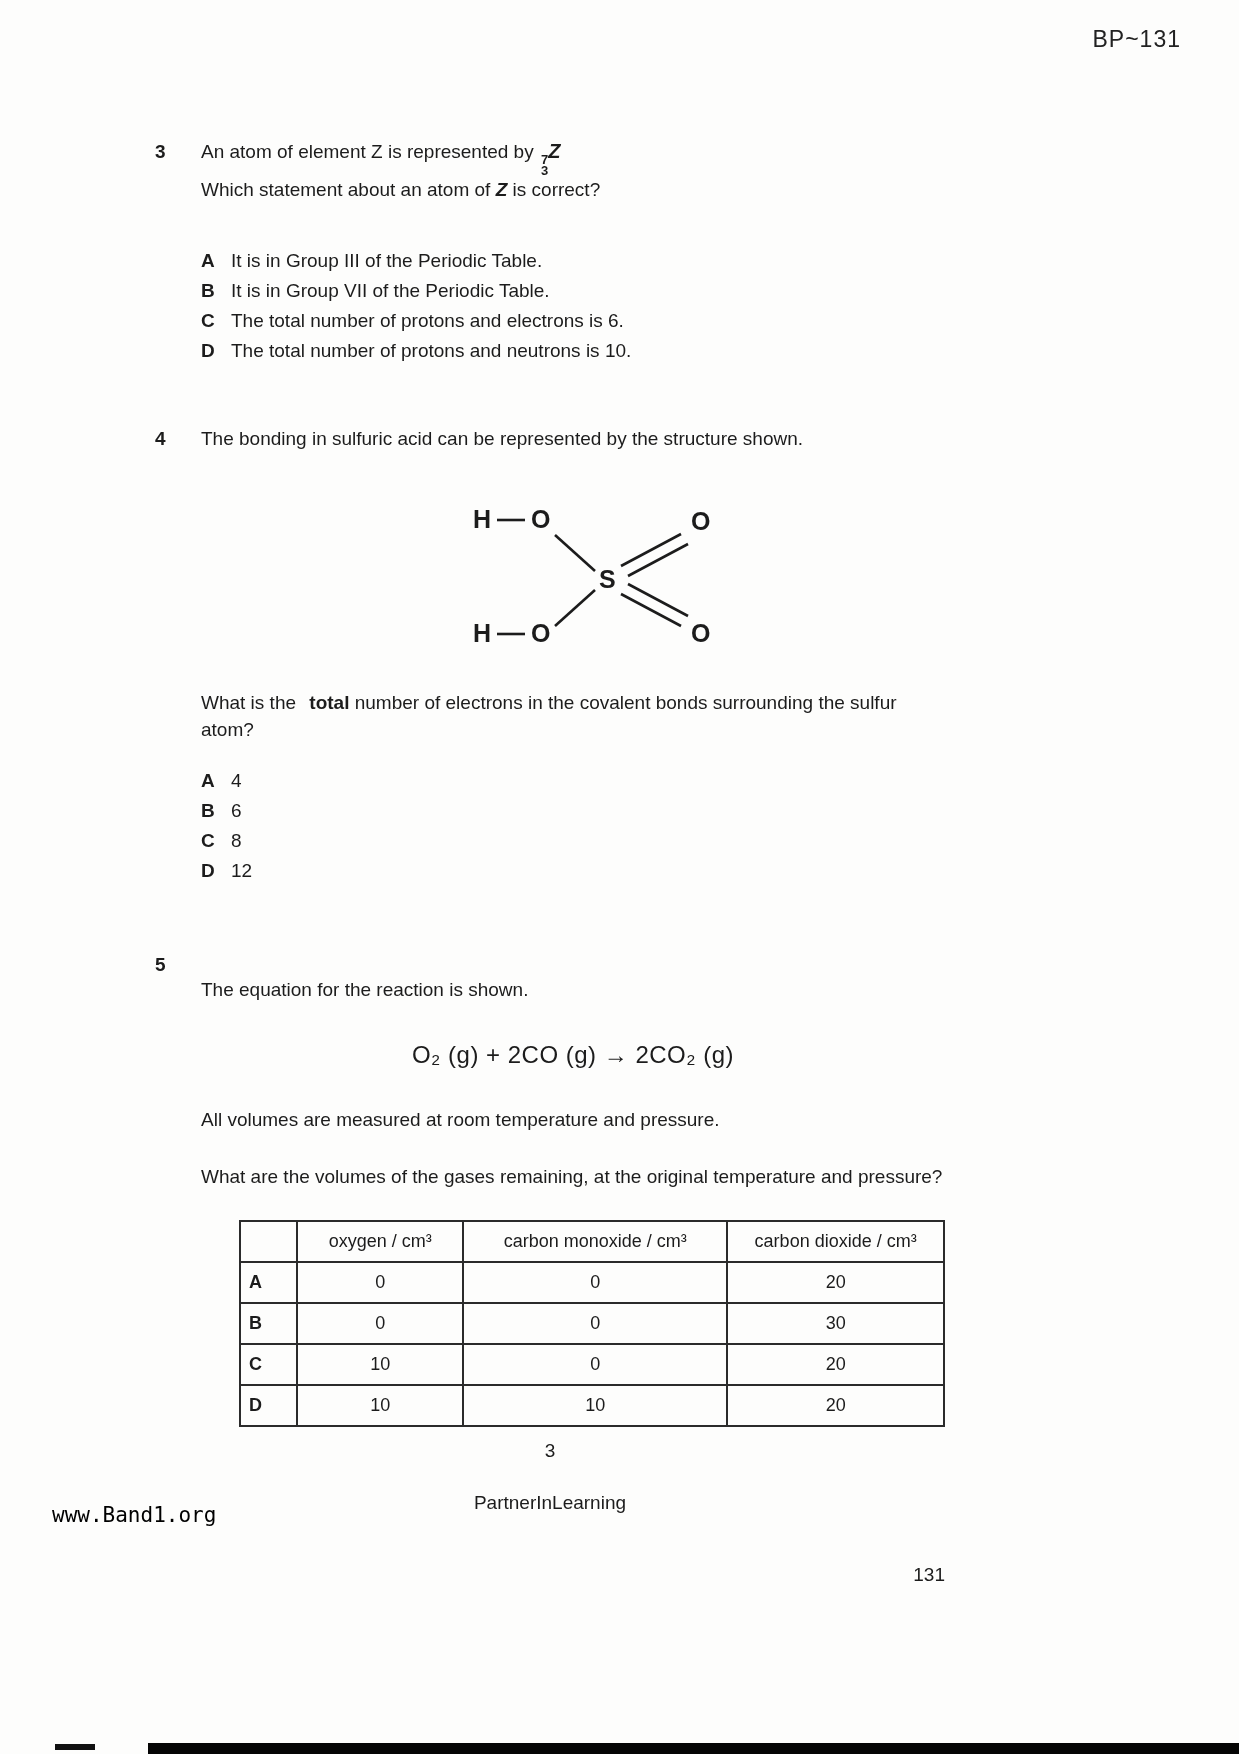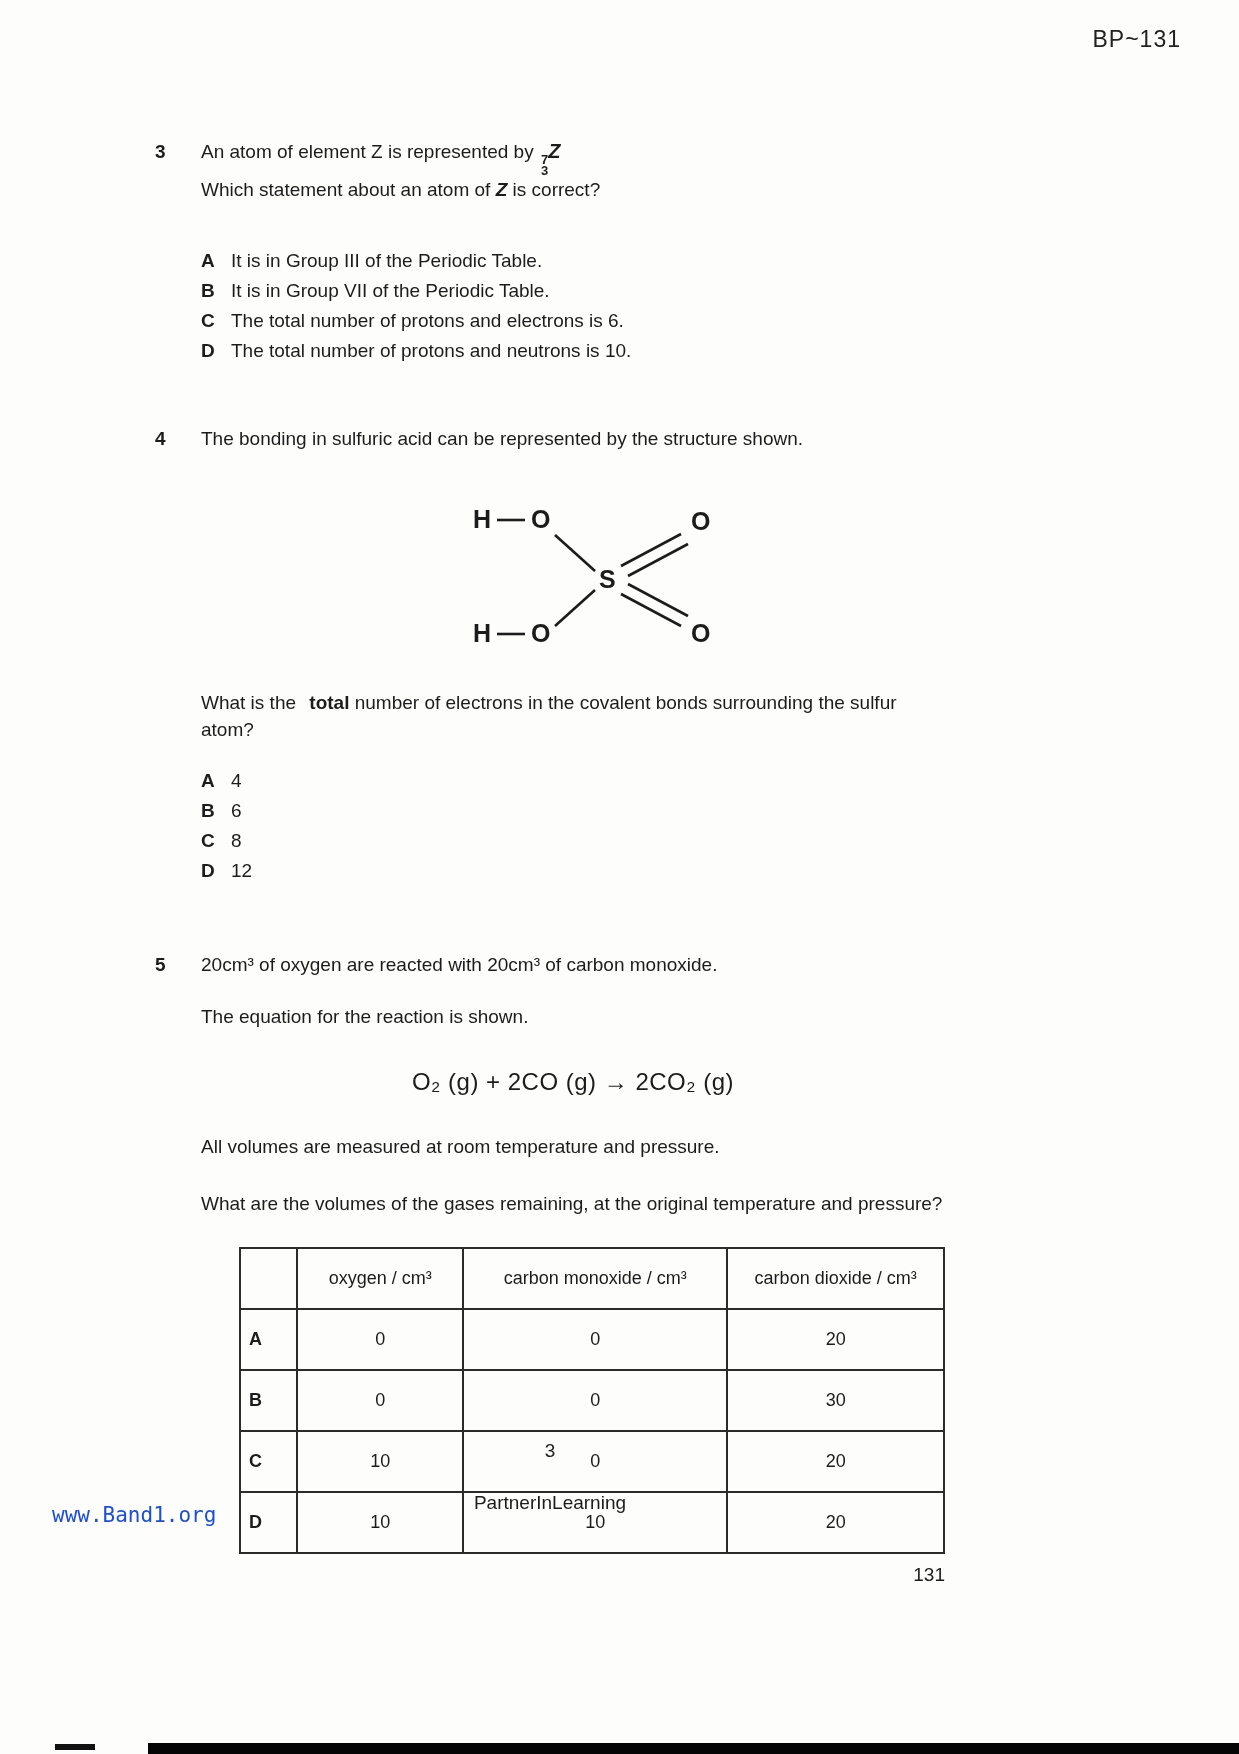--- a/index.html
+++ b/index.html
@@ -70,21 +70,21 @@
   .spacer-30 { margin-top: 30px; }
   .spacer-38 { margin-top: 38px; }
   table.answers {
     border-collapse: collapse;
     margin: 30px 0 0 38px;
   }
   table.answers th, table.answers td {
     border: 2px solid #2b2b2b;
     font-size: 18px;
     height: 31px;
-    padding: 16px 8px;
+    padding: 6px 8px;
     text-align: center;
     font-weight: normal;
   }
   table.answers .col-letter { width: 58px; }
   table.answers .col-oxy { width: 168px; }
   table.answers .col-co { width: 268px; }
   table.answers .col-co2 { width: 220px; }
   table.answers td.row-letter { text-align: left; font-weight: bold; }
   .footer-page-num {
     position: absolute;
@@ -110,21 +110,21 @@
     text-align: right;
     font-size: 19px;
     margin-top: 46px;
   }
   .footer-url {
     position: absolute;
     left: 52px;
     top: 1503px;
     font-family: "DejaVu Sans Mono", monospace;
     font-size: 21px;
-    color: #1d4ed8;
+    color: #000000;
   }
   .scan-bar-main {
     position: absolute;
     left: 148px;
     right: 0;
     bottom: 0;
     height: 11px;
     background: #050505;
   }
   .scan-bar-dash {
@@ -232,21 +232,20 @@
             <span class="opt-letter">D</span>
             <span>12</span>
           </div>
         </div>
       </div>
     </div>
 
     <div class="q q5">
       <div class="q-num">5</div>
       <div class="q-body">
-        <div>20cm³ of oxygen are reacted with 20cm³ of carbon monoxide.</div>
         <div class="spacer-25">The equation for the reaction is shown.</div>
         <div class="equation">O₂ (g)  +  2CO (g)   →   2CO₂ (g)</div>
         <div class="spacer-38">All volumes are measured at room temperature and pressure.</div>
         <div class="spacer-30">What are the volumes of the gases remaining, at the original temperature and pressure?</div>
 
         <table class="answers">
           <thead>
             <tr>
               <th class="col-letter"></th>
               <th class="col-oxy">oxygen / cm³</th>

